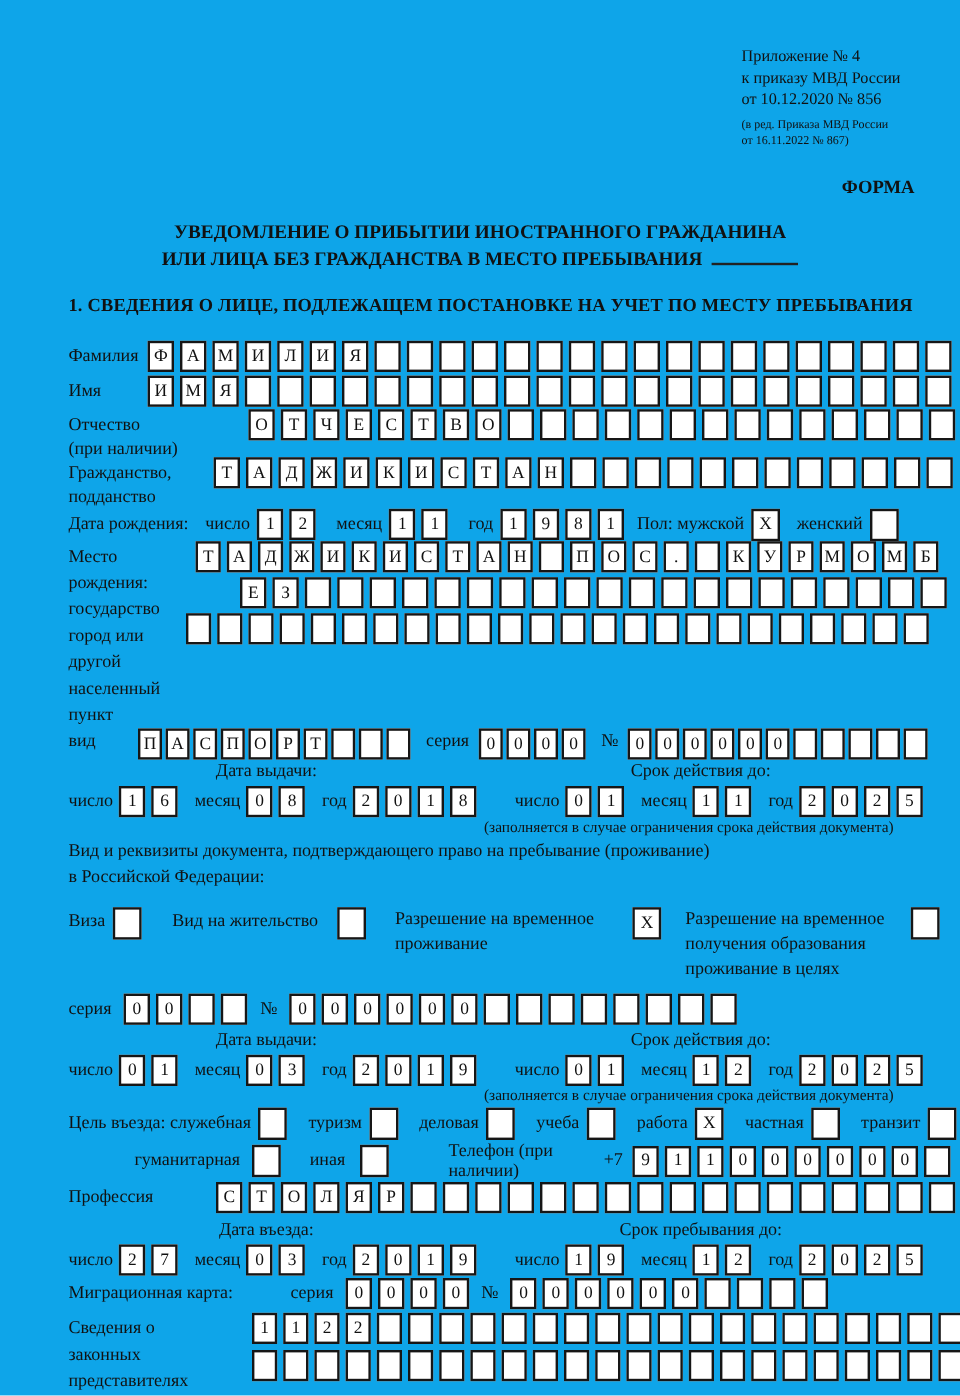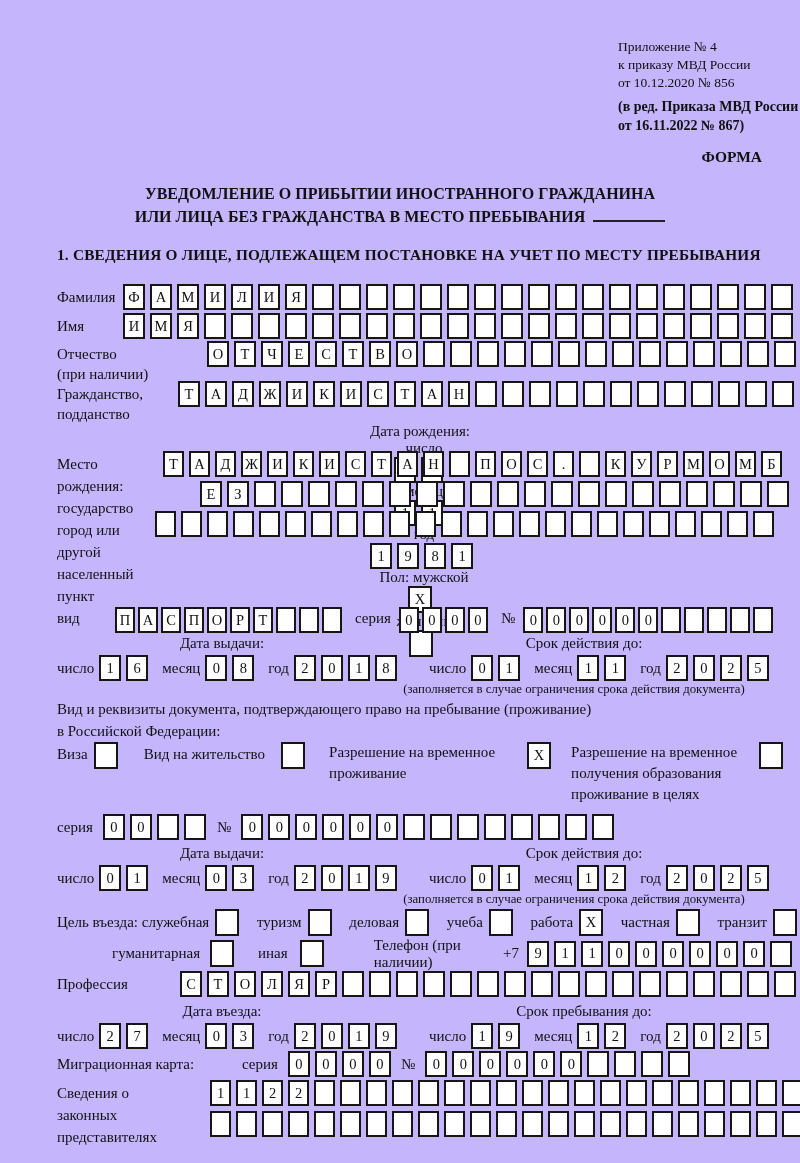--- a/index.html
+++ b/index.html
@@ -1,53 +1,53 @@
 <!DOCTYPE html>
 <html><head>
 <meta charset="utf-8">
 <style>
   html,body{margin:0;padding:0;background:#fff;}
-  .page{position:relative;width:800px;height:1163px;background:#c4b5fd;color:#111;
+  .page{position:relative;width:800px;height:1163px;background:#0ea5e9;color:#111;
         font-family:"Liberation Serif","DejaVu Serif",serif;font-size:15px;overflow:hidden;}
   .appendix{position:absolute;left:618px;top:38px;font-size:13.5px;line-height:1.35;}
-  .appendix .sub{font-size:14px;font-weight:bold;}
+  .appendix .sub{font-size:10px;}
   .appendix .gap{margin-top:5px;}
   .forma{position:absolute;left:0;top:148px;width:762px;text-align:right;font-weight:bold;font-size:15.5px;}
   .title{position:absolute;left:0;top:182px;width:800px;text-align:center;font-weight:bold;font-size:16px;line-height:1.45;}
   .title-underline{display:inline-block;width:72px;border-bottom:2px solid #222;height:14px;margin-left:8px;}
   .body{position:absolute;left:57px;top:246px;width:740px;}
   .h1{font-weight:bold;font-size:15.3px;letter-spacing:.2px;margin-bottom:20px;white-space:nowrap;}
   .frow{display:flex;align-items:flex-start;}
   .flabel{flex-shrink:0;line-height:20px;padding-top:3px;}
   .cells{display:inline-flex;flex-shrink:0;white-space:nowrap;}
   .cell{box-sizing:border-box;width:22px;height:26px;border:2px solid #161616;margin-right:5px;
         display:inline-flex;align-items:center;justify-content:center;font-size:14.5px;background:#fff;}
   .t26 .cell{width:21px;}
   .tight .cell{width:20px;margin-right:3px;}
   .chkcells .cell{width:24px;height:27px;margin-right:0;}
   .mb2{margin-bottom:2px}.mb3{margin-bottom:3px}.mb4{margin-bottom:4px}.mb6{margin-bottom:6px}
   .two-line{line-height:20px;}
-  .inline-row{display:flex;align-items:center;flex-direction:column;}
+  .inline-row{display:flex;align-items:center;}
   .inline-row .lbl{margin-right:6px;white-space:nowrap;}
   .inline-row .cells{margin-right:12px;}
   .bp-label{width:98px;flex-shrink:0;line-height:22px;padding-top:2px;}
   .bp-rows .cells{display:flex;margin-bottom:4px;}
   .center-bold{text-align:center;font-weight:bold;font-size:15px;margin-bottom:3px;}
   .vid-label{width:58px;flex-shrink:0;padding-top:3px;}
   .slabel{margin:3px 8px 0 10px;white-space:nowrap;}
   .dates{display:flex;}
   .dg.left{width:330px;margin-right:42px;flex-shrink:0;}
   .dg.right{width:368px;}
   .dglabel{text-align:center;font-size:15px;height:19px;}
   .dg.right .dglabel{width:310px;}
   .dgrow{display:flex;align-items:center;height:28px;}
   .dgrow .lbl{margin-right:5px;white-space:nowrap;}
   .dgrow .cells{margin-right:9px;}
   .dgnote{font-size:12.8px;width:390px;margin-left:-50px;text-align:center;height:16px;}
-  .intro{line-height:22px;margin-bottom:0;}
+  .intro{line-height:22px;margin-bottom:14px;}
   .permit{margin-bottom:8px;line-height:21px;}
   .permit .plabel{white-space:nowrap;padding-top:2px;}
   .permit .cells{margin-left:6px;}
   .pblock{text-align:left;line-height:21px;}
   .purpose-row{display:flex;align-items:center;justify-content:space-between;height:29px;margin-bottom:2px;}
   .purpose-row .opt{display:flex;align-items:center;white-space:nowrap;}
   .purpose-row .opt .cells{margin-left:6px;}
   .purpose2{display:flex;align-items:center;height:29px;margin-left:55px;margin-bottom:3px;}
   .reps{display:flex;}
   .reps-label{width:96px;flex-shrink:0;line-height:22px;padding-top:2px;}

